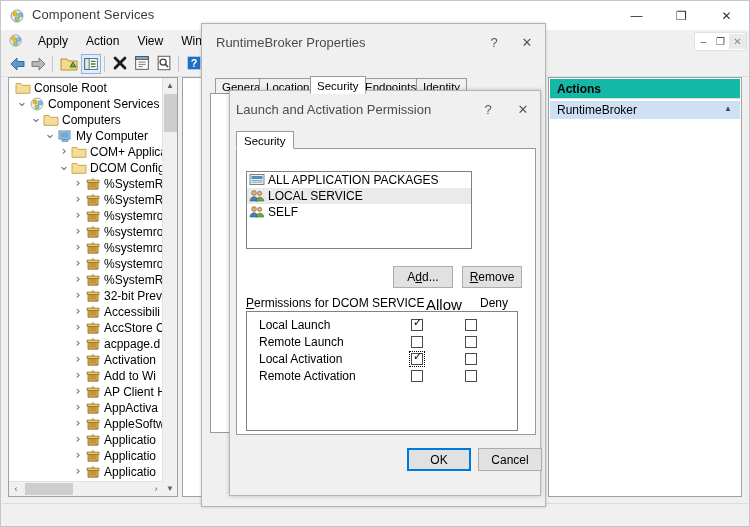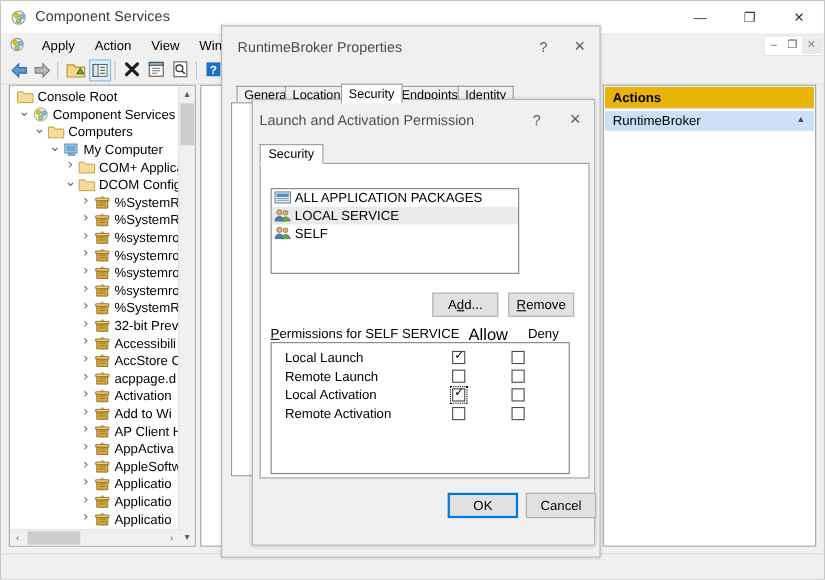--- a/index.html
+++ b/index.html
@@ -55,21 +55,21 @@
   .ths-l,.ths-r{position:absolute;top:0;width:14px;height:14px;display:flex;align-items:center;justify-content:center;font-size:9px;color:#606060;}
   .ths-l{left:0;}
   .ths-r{right:1px;}
   .ths-thumb{position:absolute;left:16px;top:1px;width:48px;height:12px;background:#cdcdcd;}
 
   
   .list-pane{position:absolute;left:180px;top:0px;width:362px;height:420px;background:#ffffff;border:1px solid #a0a0a0;box-sizing:border-box;}
 
   
   .actions-pane{position:absolute;left:546px;top:0px;width:194px;height:420px;background:#ffffff;border:1px solid #a0a0a0;box-sizing:border-box;}
-  .act-header{position:absolute;left:1px;top:1px;width:190px;height:20px;background:#eab308;border-bottom:1px solid #d9d9d9;box-sizing:border-box;}
+  .act-header{position:absolute;left:1px;top:1px;width:190px;height:20px;background:#14b8a6;border-bottom:1px solid #d9d9d9;box-sizing:border-box;}
   .act-header span{position:absolute;left:7px;top:3px;font-weight:bold;font-size:12px;color:#000;}
   .act-group{position:absolute;left:1px;top:22px;width:190px;height:19px;background:#cde0f5;border-top:1px solid #fff;box-sizing:border-box;}
   .act-group .lbl{position:absolute;left:7px;top:2px;font-size:12px;color:#000;}
   .act-group .chev{position:absolute;right:8px;top:3px;font-size:8px;color:#4a4a4a;}
   .act-item{position:absolute;left:1px;top:44px;width:190px;height:18px;}
   .act-item .lbl{position:absolute;left:30px;top:1px;font-size:12px;color:#000;}
   .act-item .arw{position:absolute;right:9px;top:2px;font-size:9px;color:#2b2b2b;}
 
   
   .statusbar{position:absolute;left:1px;top:502px;width:746px;height:23px;background:#f0f0f0;border-top:1px solid #dcdcdc;box-sizing:border-box;}
@@ -574,21 +574,21 @@
 
     <div class="btn btn-add">
       <span id="add-label">A<span class="u">d</span>d...</span>
     </div>
     <div class="btn btn-remove">
       <span id="remove-label"><span class="u">R</span>emove</span>
     </div>
 
     <div class="perm-header">
       <span class="ph-title">
-        <span class="u">P</span><span id="perm-title-rest">ermissions for SELF SERVICE</span>
+        <span class="u">P</span><span id="perm-title-rest">ermissions for DCOM SERVICE</span>
       </span>
       <span class="ph-allow">Allow</span>
       <span class="ph-deny">Deny</span>
     </div>
 
     <div class="perm-grid" id="perm-grid">
         <div style="height:5px"></div>
         <div class="pg-row">
           <span class="pg-name">Local Launch</span>
           <span class="cb allow">

